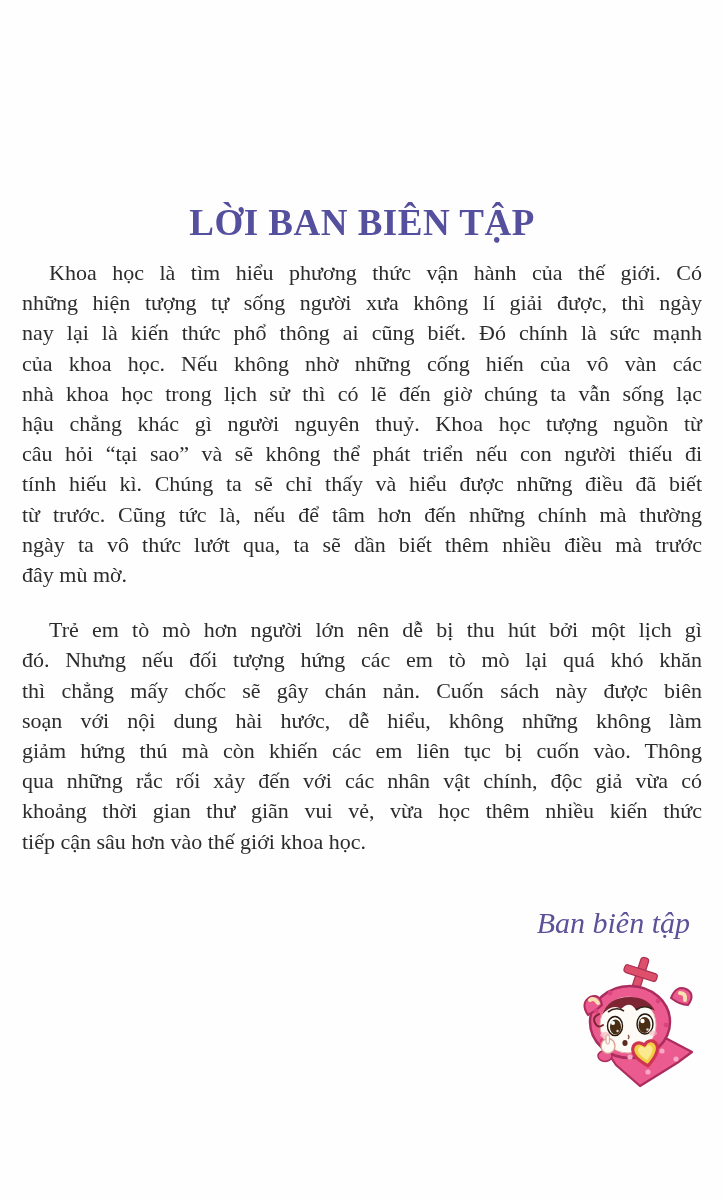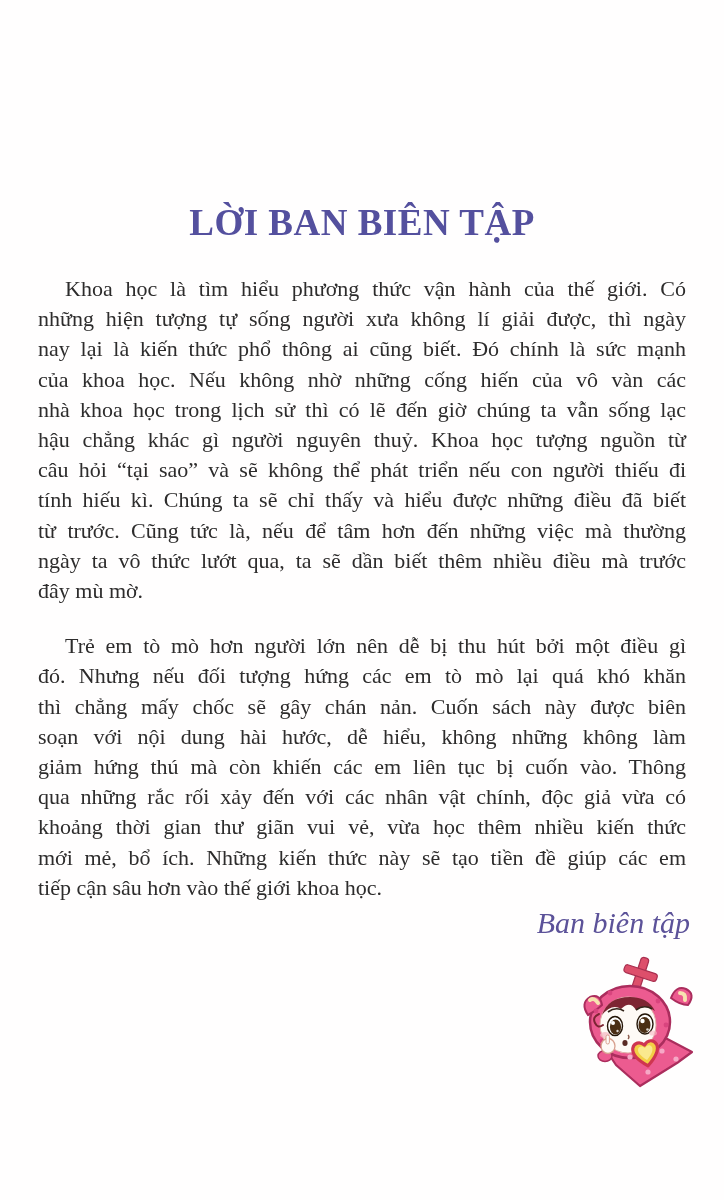--- a/index.html
+++ b/index.html
@@ -24,21 +24,21 @@
     letter-spacing: 0.5px;
     color: #54509e;
   }
   .bodytext {
     position: absolute;
     top: 258px; left: 22px;
     width: 680px;
     font-size: 22px;
     color: #2d2c2c;
   }
-  .para { margin: 16px; }
+  .para { margin: 0; }
   .para + .para { margin-top: 25px; }
   .line {
     line-height: 30.2px;
     text-align: justify;
     text-align-last: justify;
   }
   .line.lastline {
     text-align: right;
     text-align-last: left;
   }
@@ -66,33 +66,32 @@
   <div class="bodytext">
     <div class="para">
       <div class="line indent">Khoa học là tìm hiểu phương thức vận hành của thế giới. Có</div>
       <div class="line">những hiện tượng tự sống người xưa không lí giải được, thì ngày</div>
       <div class="line">nay lại là kiến thức phổ thông ai cũng biết. Đó chính là sức mạnh</div>
       <div class="line">của khoa học. Nếu không nhờ những cống hiến của vô vàn các</div>
       <div class="line">nhà khoa học trong lịch sử thì có lẽ đến giờ chúng ta vẫn sống lạc</div>
       <div class="line">hậu chẳng khác gì người nguyên thuỷ. Khoa học tượng nguồn từ</div>
       <div class="line">câu hỏi “tại sao” và sẽ không thể phát triển nếu con người thiếu đi</div>
       <div class="line">tính hiếu kì. Chúng ta sẽ chỉ thấy và hiểu được những điều đã biết</div>
-      <div class="line">từ trước. Cũng tức là, nếu để tâm hơn đến những việc mà thường</div>
+      <div class="line">từ trước. Cũng tức là, nếu để tâm hơn đến những chính mà thường</div>
       <div class="line">ngày ta vô thức lướt qua, ta sẽ dần biết thêm nhiều điều mà trước</div>
       <div class="line lastline">đây mù mờ.</div>
     </div>
     <div class="para">
-      <div class="line indent">Trẻ em tò mò hơn người lớn nên dễ bị thu hút bởi một điều gì</div>
+      <div class="line indent">Trẻ em tò mò hơn người lớn nên dễ bị thu hút bởi một lịch gì</div>
       <div class="line">đó. Nhưng nếu đối tượng hứng các em tò mò lại quá khó khăn</div>
       <div class="line">thì chẳng mấy chốc sẽ gây chán nản. Cuốn sách này được biên</div>
       <div class="line">soạn với nội dung hài hước, dễ hiểu, không những không làm</div>
       <div class="line">giảm hứng thú mà còn khiến các em liên tục bị cuốn vào. Thông</div>
       <div class="line">qua những rắc rối xảy đến với các nhân vật chính, độc giả vừa có</div>
       <div class="line">khoảng thời gian thư giãn vui vẻ, vừa học thêm nhiều kiến thức</div>
-      <div class="line">mới mẻ, bổ ích. Những kiến thức này sẽ tạo tiền đề giúp các em</div>
       <div class="line lastline">tiếp cận sâu hơn vào thế giới khoa học.</div>
     </div>
   </div>
 
   <div class="signature">Ban biên tập</div>
 
   <svg class="mascot" viewBox="0 0 145 140" xmlns="http://www.w3.org/2000/svg">
 
     <g transform="rotate(18 62 22)">
       <rect x="58" y="4" width="8" height="36" rx="3" fill="#dd4f6b" stroke="#a93050" stroke-width="1.2"></rect>

